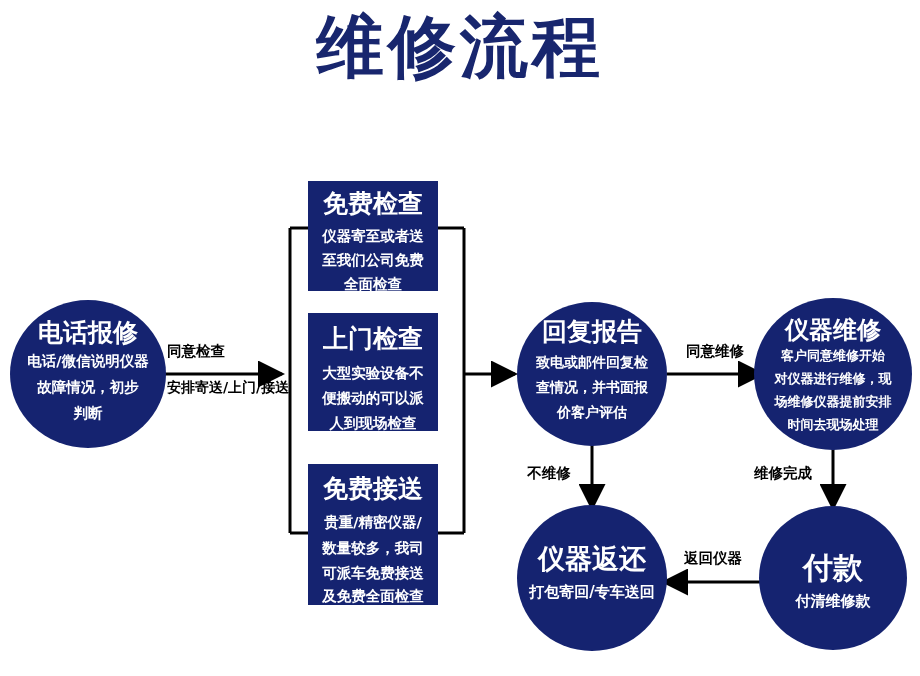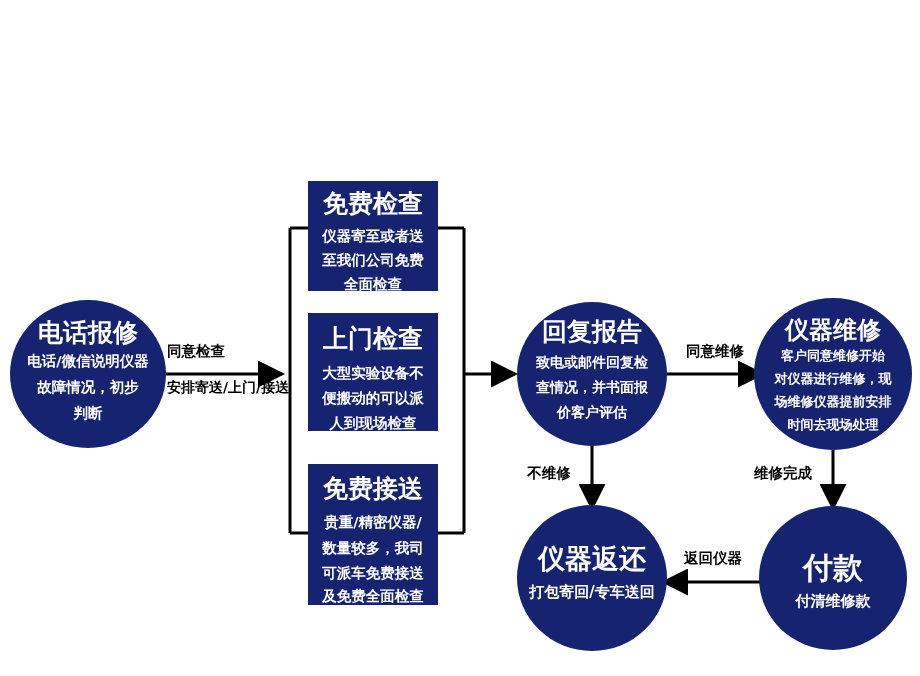--- a/index.html
+++ b/index.html
@@ -62,20 +62,21 @@
     fill: #000000;
     font-weight: bold;
     font-family: "DejaVu Sans", "Liberation Sans", sans-serif;
   }
 </style>
 </head>
 <body>
 
 <div id="stage">
 
+  <div id="page-title">维修流程</div>
 
   <svg class="flow" viewBox="0 0 920 676">
     <defs>
       <marker id="arrowR" markerWidth="9" markerHeight="9" refX="8" refY="4.5" orient="auto" markerUnits="strokeWidth">
         <path d="M0,0 L9,4.5 L0,9 z" fill="#000000"></path>
       </marker>
       <marker id="arrowD" markerWidth="9" markerHeight="9" refX="8" refY="4.5" orient="auto" markerUnits="strokeWidth">
         <path d="M0,0 L9,4.5 L0,9 z" fill="#000000"></path>
       </marker>
       <marker id="arrowL" markerWidth="9" markerHeight="9" refX="8" refY="4.5" orient="auto" markerUnits="strokeWidth">

